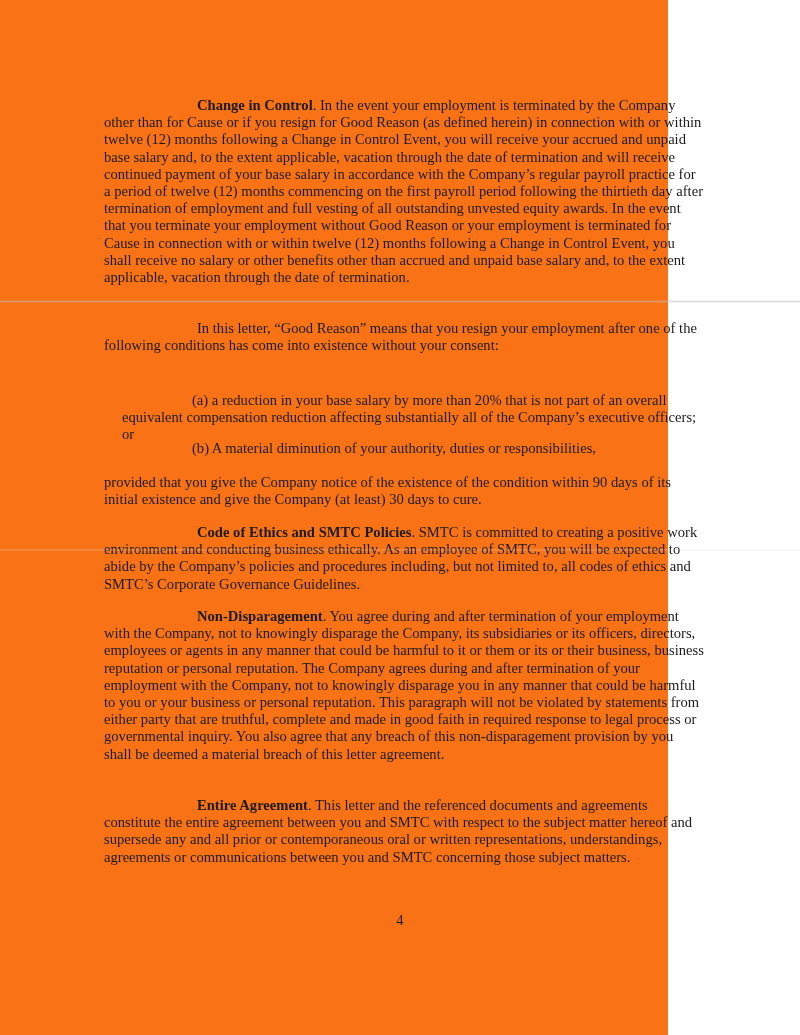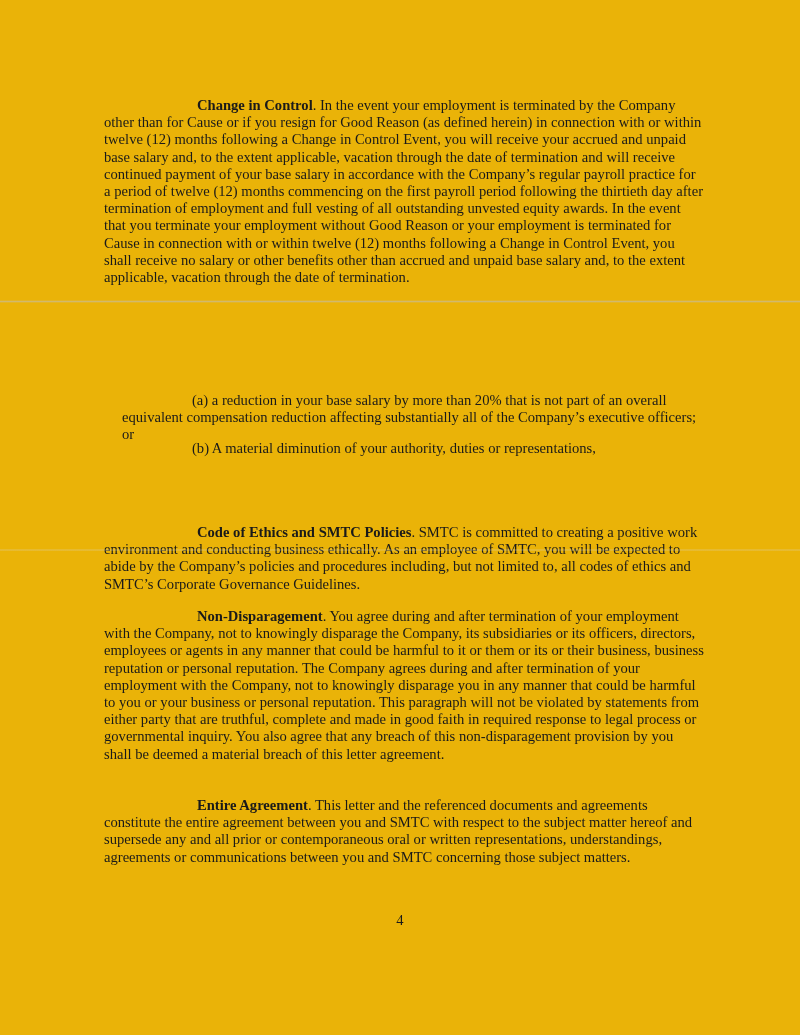--- a/index.html
+++ b/index.html
@@ -11,22 +11,22 @@
     width: 800px;
     height: 1035px;
     position: relative;
     overflow: hidden;
     font-family: "Liberation Serif", "DejaVu Serif", serif;
     color: #1a1a1a;
   }
   .page {
     position: absolute;
     left: 0; top: 0;
-    width: 800px; height: 1035px;
-    background: #eab308;
+    width: 668px; height: 1035px;
+    background: #f97316;
   }
   .para {
     position: absolute;
     left: 104px;
     width: 600px;
     font-size: 14.6px;
     line-height: 17.2px;
     margin: 0;
     text-align: left;
   }
@@ -59,25 +59,27 @@
 </style>
 </head>
 <body>
 
 <div class="page">
 
   <p class="para indent-first" style="top:97px;"><span class="heading">Change in Control</span><span>.  In the event your employment is terminated by the Company other than for Cause or if you resign for Good Reason (as defined herein) in connection with or within twelve (12) months following a Change in Control Event, you will receive your accrued and unpaid base salary and, to the extent applicable, vacation through the date of termination and will receive continued payment of your base salary in accordance with the Company’s regular payroll practice for a period of twelve (12) months commencing on the first payroll period following the thirtieth day after termination of employment and full vesting of all outstanding unvested equity awards.  In the event that you terminate your employment without Good Reason or your employment is terminated for Cause in connection with or within twelve (12) months following a Change in Control Event, you shall receive no salary or other benefits other than accrued and unpaid base salary and, to the extent applicable, vacation through the date of termination.</span></p>
 
   <div class="scan-line" style="top:300px;"></div>
 
+  <p class="para indent-first" style="top:320px;">In this letter, “Good Reason” means that you resign your employment after one of the following conditions has come into existence without your consent:</p>
 
   <p class="para sub sub-first" style="top:392px;">(a)  a reduction in your base salary by more than 20% that is not part of an overall equivalent compensation reduction affecting substantially all of the Company’s executive officers; or</p>
 
-  <p class="para sub sub-first" style="top:440px;">(b)  A material diminution of your authority, duties or representations,</p>
+  <p class="para sub sub-first" style="top:440px;">(b)  A material diminution of your authority, duties or responsibilities,</p>
 
+  <p class="para" style="top:474px;">provided that you give the Company notice of the existence of the condition within 90 days of its initial existence and give the Company (at least) 30 days to cure.</p>
 
   <p class="para indent-first" style="top:524px;"><span class="heading">Code of Ethics and SMTC Policies</span><span>.  SMTC is committed to creating a positive work environment and conducting business ethically.  As an employee of SMTC, you will be expected to abide by the Company’s policies and procedures including, but not limited to, all codes of ethics and SMTC’s Corporate Governance Guidelines.</span></p>
 
   <div class="scan-line faint" style="top:549px;"></div>
 
   <p class="para indent-first" style="top:608px;"><span class="heading">Non-Disparagement</span><span>.  You agree during and after termination of your employment with the Company, not to knowingly disparage the Company, its subsidiaries or its officers, directors, employees or agents in any manner that could be harmful to it or them or its or their business, business reputation or personal reputation.  The Company agrees during and after termination of your employment with the Company, not to knowingly disparage you in any manner that could be harmful to you or your business or personal reputation.  This paragraph will not be violated by statements from either party that are truthful, complete and made in good faith in required response to legal process or governmental inquiry.  You also agree that any breach of this non-disparagement provision by you shall be deemed a material breach of this letter agreement.</span></p>
 
   <p class="para indent-first" style="top:797px;"><span class="heading">Entire Agreement</span><span>.  This letter and the referenced documents and agreements constitute the entire agreement between you and SMTC with respect to the subject matter hereof and supersede any and all prior or contemporaneous oral or written representations, understandings, agreements or communications between you and SMTC concerning those subject matters.</span></p>
 
   <div class="page-number">4</div>

